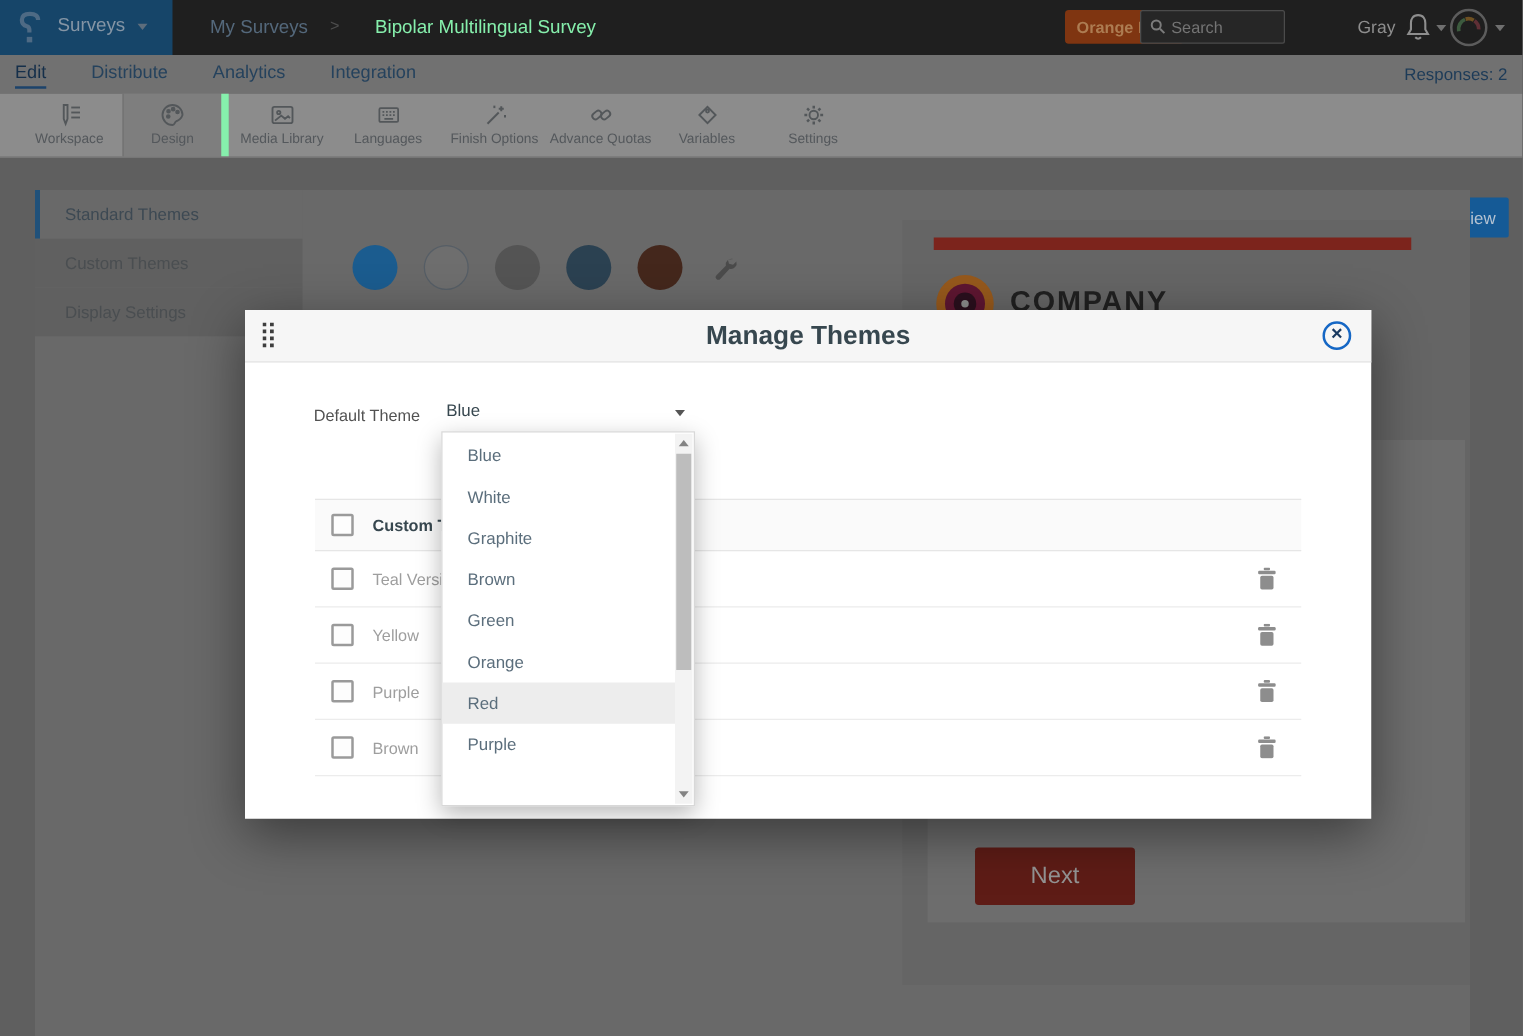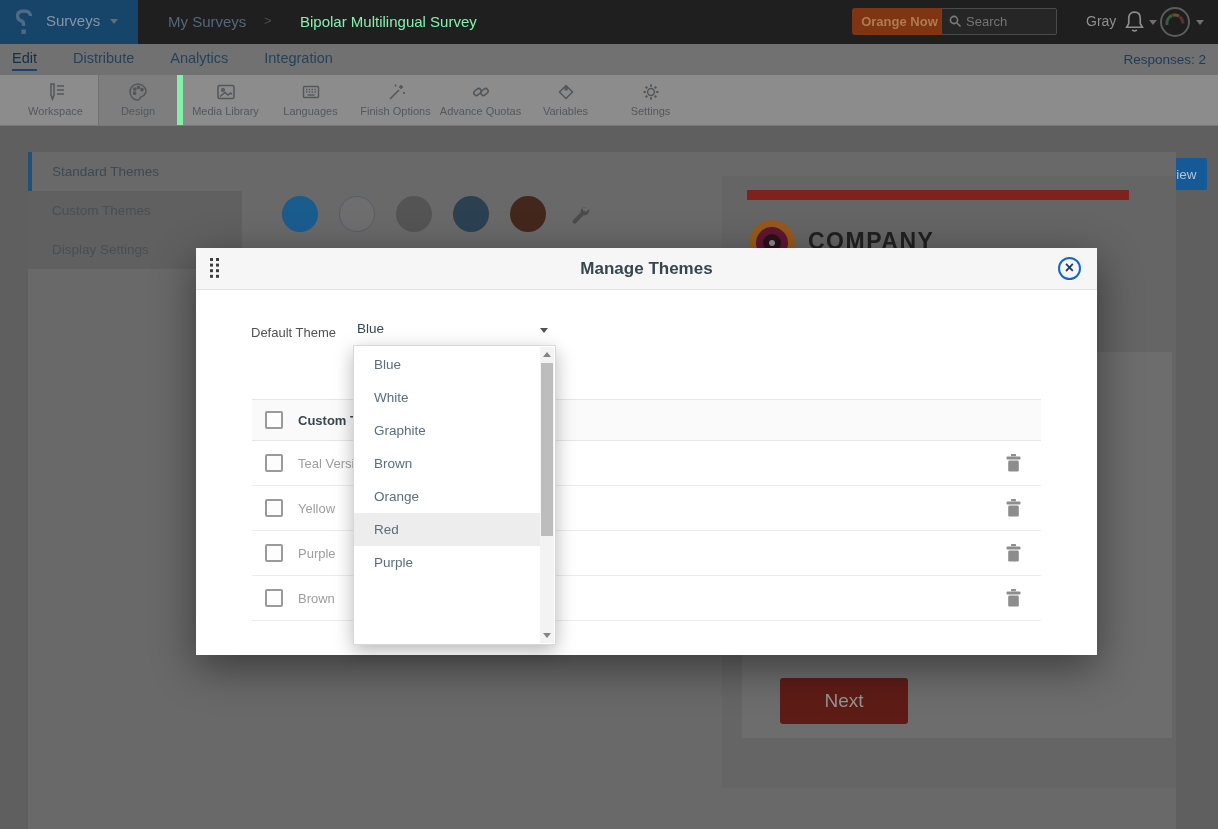--- a/index.html
+++ b/index.html
@@ -11,21 +11,21 @@
   .topbar { position:absolute; left:0; top:0; width:1218px; height:44px; background:#1f1f1f; }
   .logo-block { position:absolute; left:0; top:0; width:138px; height:44px; background:#164569; }
   .p-logo { position:absolute; left:14px; top:8px; }
   .product-label { position:absolute; left:46px; top:12px; font-size:15px; color:#8595a5; }
   .caret { width:0; height:0; border-left:4px solid transparent; border-right:4px solid transparent; border-top:5px solid #5d6d7c; position:absolute; }
   .product-caret { left:110px; top:19px; }
   .crumb-parent { position:absolute; left:168px; top:13px; font-size:15px; color:#54687b; }
   .crumb-sep { position:absolute; left:264px; top:13px; font-size:13px; color:#4d4d4d; }
   .crumb-current { position:absolute; left:300px; top:13px; font-size:15px; color:#86efac; }
   .upgrade-btn { position:absolute; left:852px; top:8px; width:95px; height:27px; background:#7f3511; border-radius:3px; color:#ad7c52; font-size:13px; font-weight:bold; text-align:center; line-height:27px; }
-  .search-box { position:absolute; left:941px; top:8px; width:116px; height:27px; background:#262626; border:1px solid #4b4b4b; border-radius:2px; }
+  .search-box { position:absolute; left:912px; top:8px; width:116px; height:27px; background:#262626; border:1px solid #4b4b4b; border-radius:2px; }
   .search-box svg { position:absolute; left:7px; top:6px; }
   .search-box input { position:absolute; left:24px; top:1px; width:86px; height:23px; background:transparent; border:none; outline:none; color:#8a8a8a; font-size:13px; font-family:"Liberation Sans",sans-serif; }
   .search-box input::placeholder { color:#747474; }
   .help-label { position:absolute; left:1086px; top:13px; font-size:14px; color:#8e8e8e; }
   .bell { position:absolute; left:1124px; top:10px; }
   .bell-caret { left:1149px; top:20px; border-top-color:#6f6f6f; }
   .avatar { position:absolute; left:1160px; top:7px; width:30px; height:30px; border-radius:50%; background:#1e1e1e; border:2px solid #5c5c5c; }
   .avatar-caret { left:1196px; top:20px; border-top-color:#6f6f6f; }
 
   
@@ -60,21 +60,21 @@
   .accent-bar { position:absolute; left:25px; top:14px; width:382px; height:10px; }
   .company-logo { position:absolute; left:26px; top:43px; }
   .company-label { position:absolute; left:86px; top:52px; font-size:23px; font-weight:bold; letter-spacing:1.5px; color:#202020; }
   .inner-panel { position:absolute; left:20px; top:176px; width:430px; height:386px; background:#6d6d6d; }
   .next-btn { position:absolute; left:38px; top:326px; width:128px; height:46px; background:#5e1c16; border-radius:3px; color:#949494; font-size:19px; text-align:center; line-height:46px; cursor:pointer; }
 
   
   .modal { position:absolute; left:196px; top:248px; width:901px; height:407px; background:#ffffff; box-shadow:0 12px 40px rgba(0,0,0,0.45); z-index:20; }
   .modal-header { position:relative; height:42px; background:#f6f6f6; border-bottom:1px solid #e3e3e3; }
   .drag-handle { position:absolute; left:14px; top:10px; cursor:move; }
-  .modal-title { text-align:center; line-height:42px; font-size:17px; font-weight:bold; color:#37474f; }
+  .modal-title { text-align:center; line-height:42px; font-size:21px; font-weight:bold; color:#37474f; }
   .modal-close { position:absolute; right:16px; top:9px; width:23px; height:23px; border:2px solid #1567c5; border-radius:50%; color:#1a3a61; font-size:16px; font-weight:bold; text-align:center; line-height:18px; cursor:pointer; }
   .dt-label { position:absolute; left:55px; top:77px; font-size:13px; color:#525252; }
   .dt-select { position:absolute; left:157px; top:67px; width:203px; height:30px; cursor:pointer; }
   .dt-select .val { position:absolute; left:4px; top:6px; font-size:13.5px; color:#37474f; }
   .dt-select .sel-caret { position:absolute; right:8px; top:13px; border-left:4px solid transparent; border-right:4px solid transparent; border-top:5px solid #555; width:0; height:0; }
 
   .mtable { position:absolute; left:56px; top:151px; width:789px; }
   .thead { position:relative; height:42px; background:#fafafa; border-top:1px solid #e6e6e6; border-bottom:1px solid #e6e6e6; }
   .thead .hlabel { position:absolute; left:46px; line-height:42px; font-size:13px; font-weight:bold; color:#37474f; }
   .trow { position:relative; height:45px; border-bottom:1px solid #ececec; }
@@ -392,20 +392,21 @@
 
       <div class="dd-option">Blue</div>
 
       <div class="dd-option">White</div>
 
 
       <div class="dd-option">Graphite</div>
 
       <div class="dd-option">Brown</div>
 
+      <div class="dd-option">Green</div>
 
       <div class="dd-option">Orange</div>
 
       <div class="dd-option hl">Red</div>
 
       <div class="dd-option">Purple</div>
     </div>
   <div class="dd-scroll">
     <span class="arr-up"></span>
     <span class="dd-thumb"></span>

